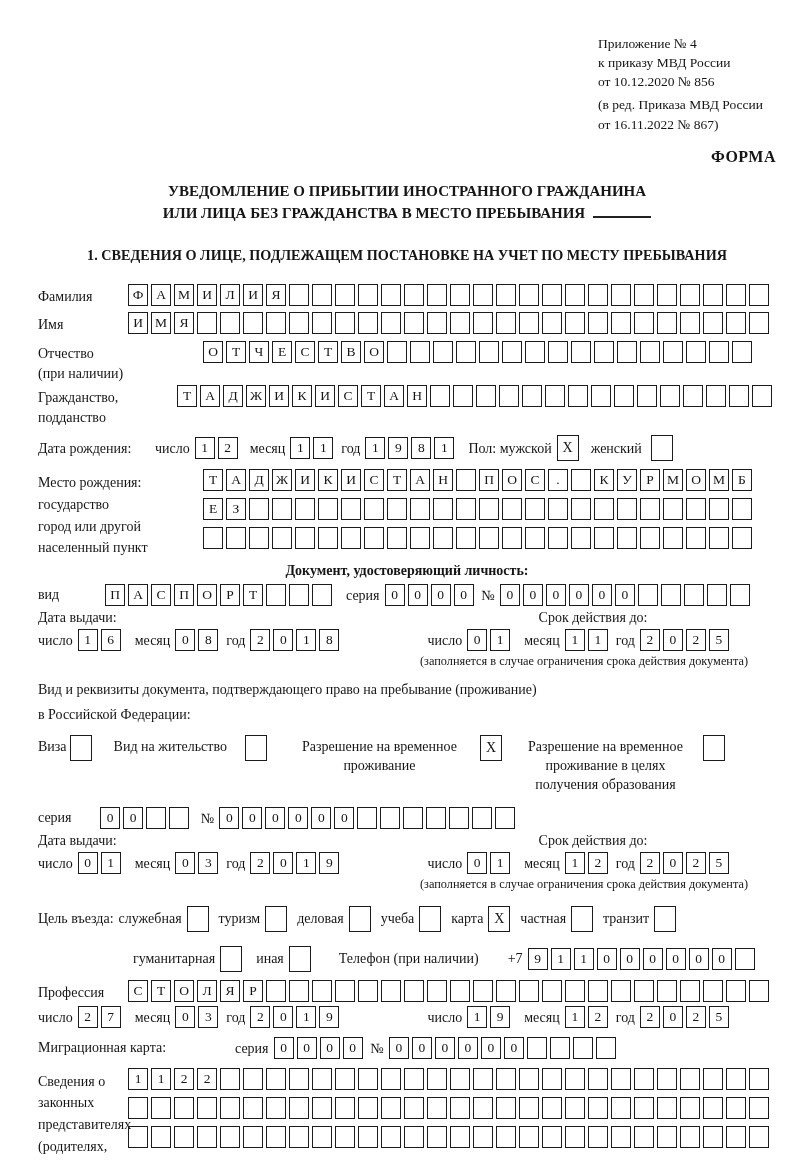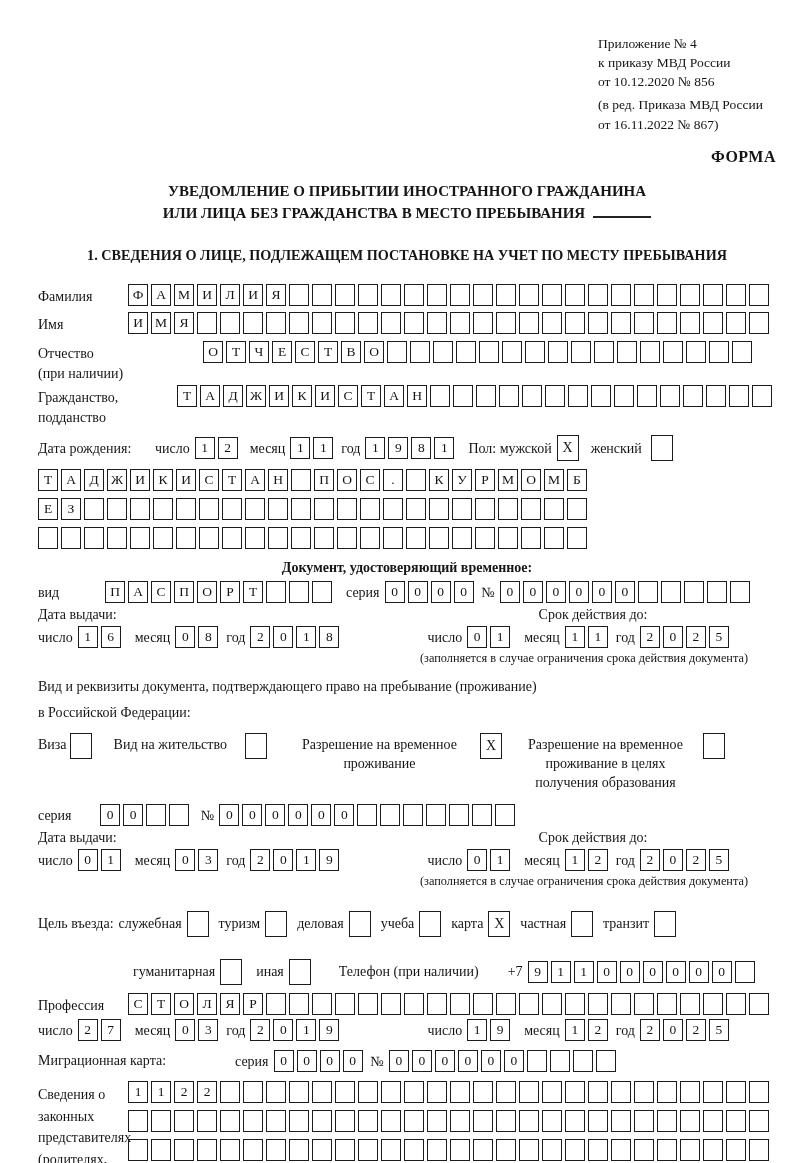--- a/index.html
+++ b/index.html
@@ -30,21 +30,21 @@
 
   
   .dhead{display:flex;font-size:14px;margin-top:4px;}
   .dhead .lh{width:400px;text-align:left;}
   .dhead .rh{width:310px;text-align:center;}
   .drow{display:flex;align-items:center;margin-top:3px;}
   .note{font-size:12.3px;text-align:right;padding-right:28px;margin-top:3px;}
 
   .permit-opts{display:flex;align-items:flex-start;margin-top:8px;}
   .opt-label{text-align:center;line-height:1.35;padding-top:3px;}
-  .purp{display:flex;align-items:center;margin-top:22px;}
+  .purp{display:flex;align-items:center;margin-top:14px;}
   .purp .plabel{margin-right:5px;}
 </style>
 </head>
 <body>
 
 <div class="page">
 
   <div class="hdr">
     <div>Приложение № 4</div>
     <div>к приказу МВД России</div>
@@ -217,20 +217,25 @@
         <span class="cell">8</span>
         <span class="cell">1</span>
       </div>
     <span class="dlabel" style="margin-left:14px;">Пол: мужской</span>
     <span class="cbox">X</span>
     <span class="dlabel" style="margin-left:12px;">женский</span>
     <span class="cbox" style="margin-left:4px;"></span>
   </div>
 
   <div class="frow" style="margin-top:8px;">
+    <div class="flabel" style="width:165px;line-height:1.55;">
+      <div>Место рождения:</div>
+      <div>государство</div>
+      <div style="width:125px;">город или другой населенный пункт</div>
+    </div>
     <div class="stack">
       <div class="cells">
           <span class="cell">Т</span>
           <span class="cell">А</span>
           <span class="cell">Д</span>
           <span class="cell">Ж</span>
           <span class="cell">И</span>
           <span class="cell">К</span>
           <span class="cell">И</span>
           <span class="cell">С</span>
@@ -299,21 +304,21 @@
           <span class="cell"></span>
           <span class="cell"></span>
           <span class="cell"></span>
           <span class="cell"></span>
           <span class="cell"></span>
           <span class="cell"></span>
         </div>
     </div>
   </div>
 
-  <div style="text-align:center;font-weight:bold;margin-top:4px;">Документ, удостоверяющий временное:</div>
+  <div style="text-align:center;font-weight:bold;margin-top:4px;">Документ, удостоверяющий личность:</div>
 
   <div class="frow" style="align-items:center;margin-top:5px;">
     <div class="flabel" style="width:67px;padding-top:0;">вид</div>
     <div class="cells">
         <span class="cell">П</span>
         <span class="cell">А</span>
         <span class="cell">С</span>
         <span class="cell">П</span>
         <span class="cell">О</span>
         <span class="cell">Р</span>

